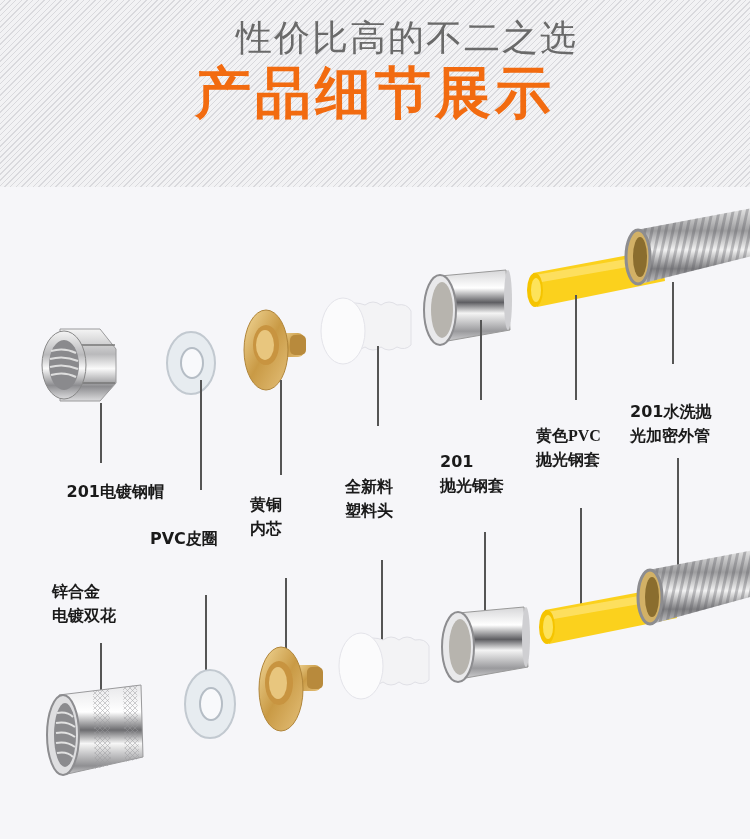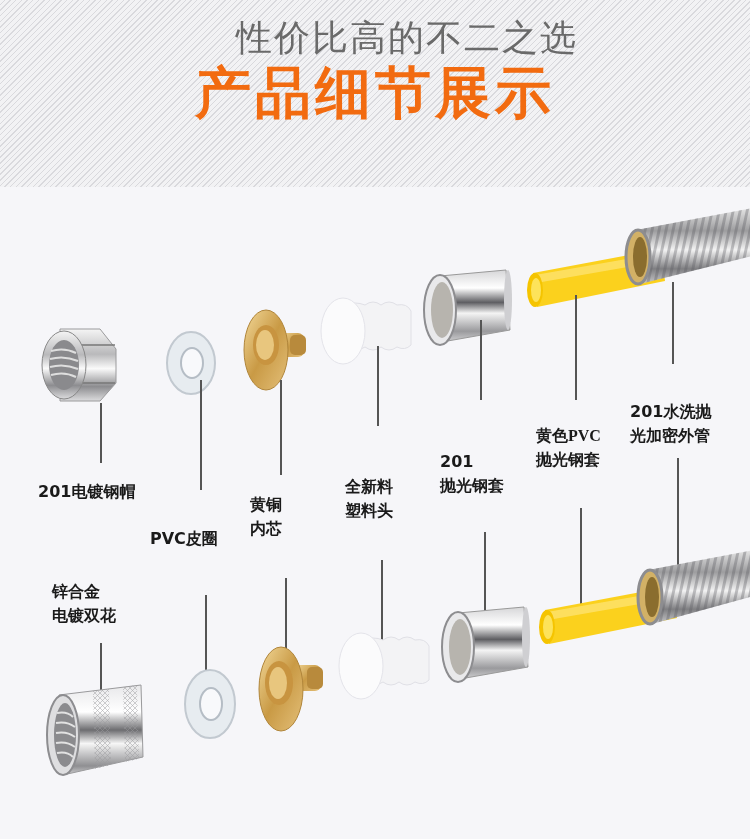--- a/index.html
+++ b/index.html
@@ -122,21 +122,21 @@
       </pattern>
     </defs>
     <polygon points="14,30 130,8 130,56 18,84" fill="url(#hose)"></polygon>
     <polygon points="14,30 130,8 130,56 18,84" fill="url(#ribs)"></polygon>
     <ellipse cx="16" cy="57" rx="12" ry="27" fill="#d2b166" stroke="#8d8d90" stroke-width="3"></ellipse>
     <ellipse cx="18" cy="57" rx="7" ry="20" fill="#8a6d2e"></ellipse>
   </svg>
 </div>
 <div class="line" style="left:672px;top:282px;height:82px;"></div>
 
-<div class="label" style="left:38px;top:480px;width:126px;text-align:left;">
+<div class="label" style="left:38px;top:480px;width:126px;text-align:right;">
   <span>201电镀钢帽</span>
 </div>
 <div class="label" style="left:150px;top:527px;width:100px;">
   <span>PVC皮圈</span>
 </div>
 <div class="label" style="left:250px;top:493px;width:70px;">
   <div>黄铜</div>
   <div>内芯</div>
 </div>
 <div class="label" style="left:345px;top:475px;width:80px;">

